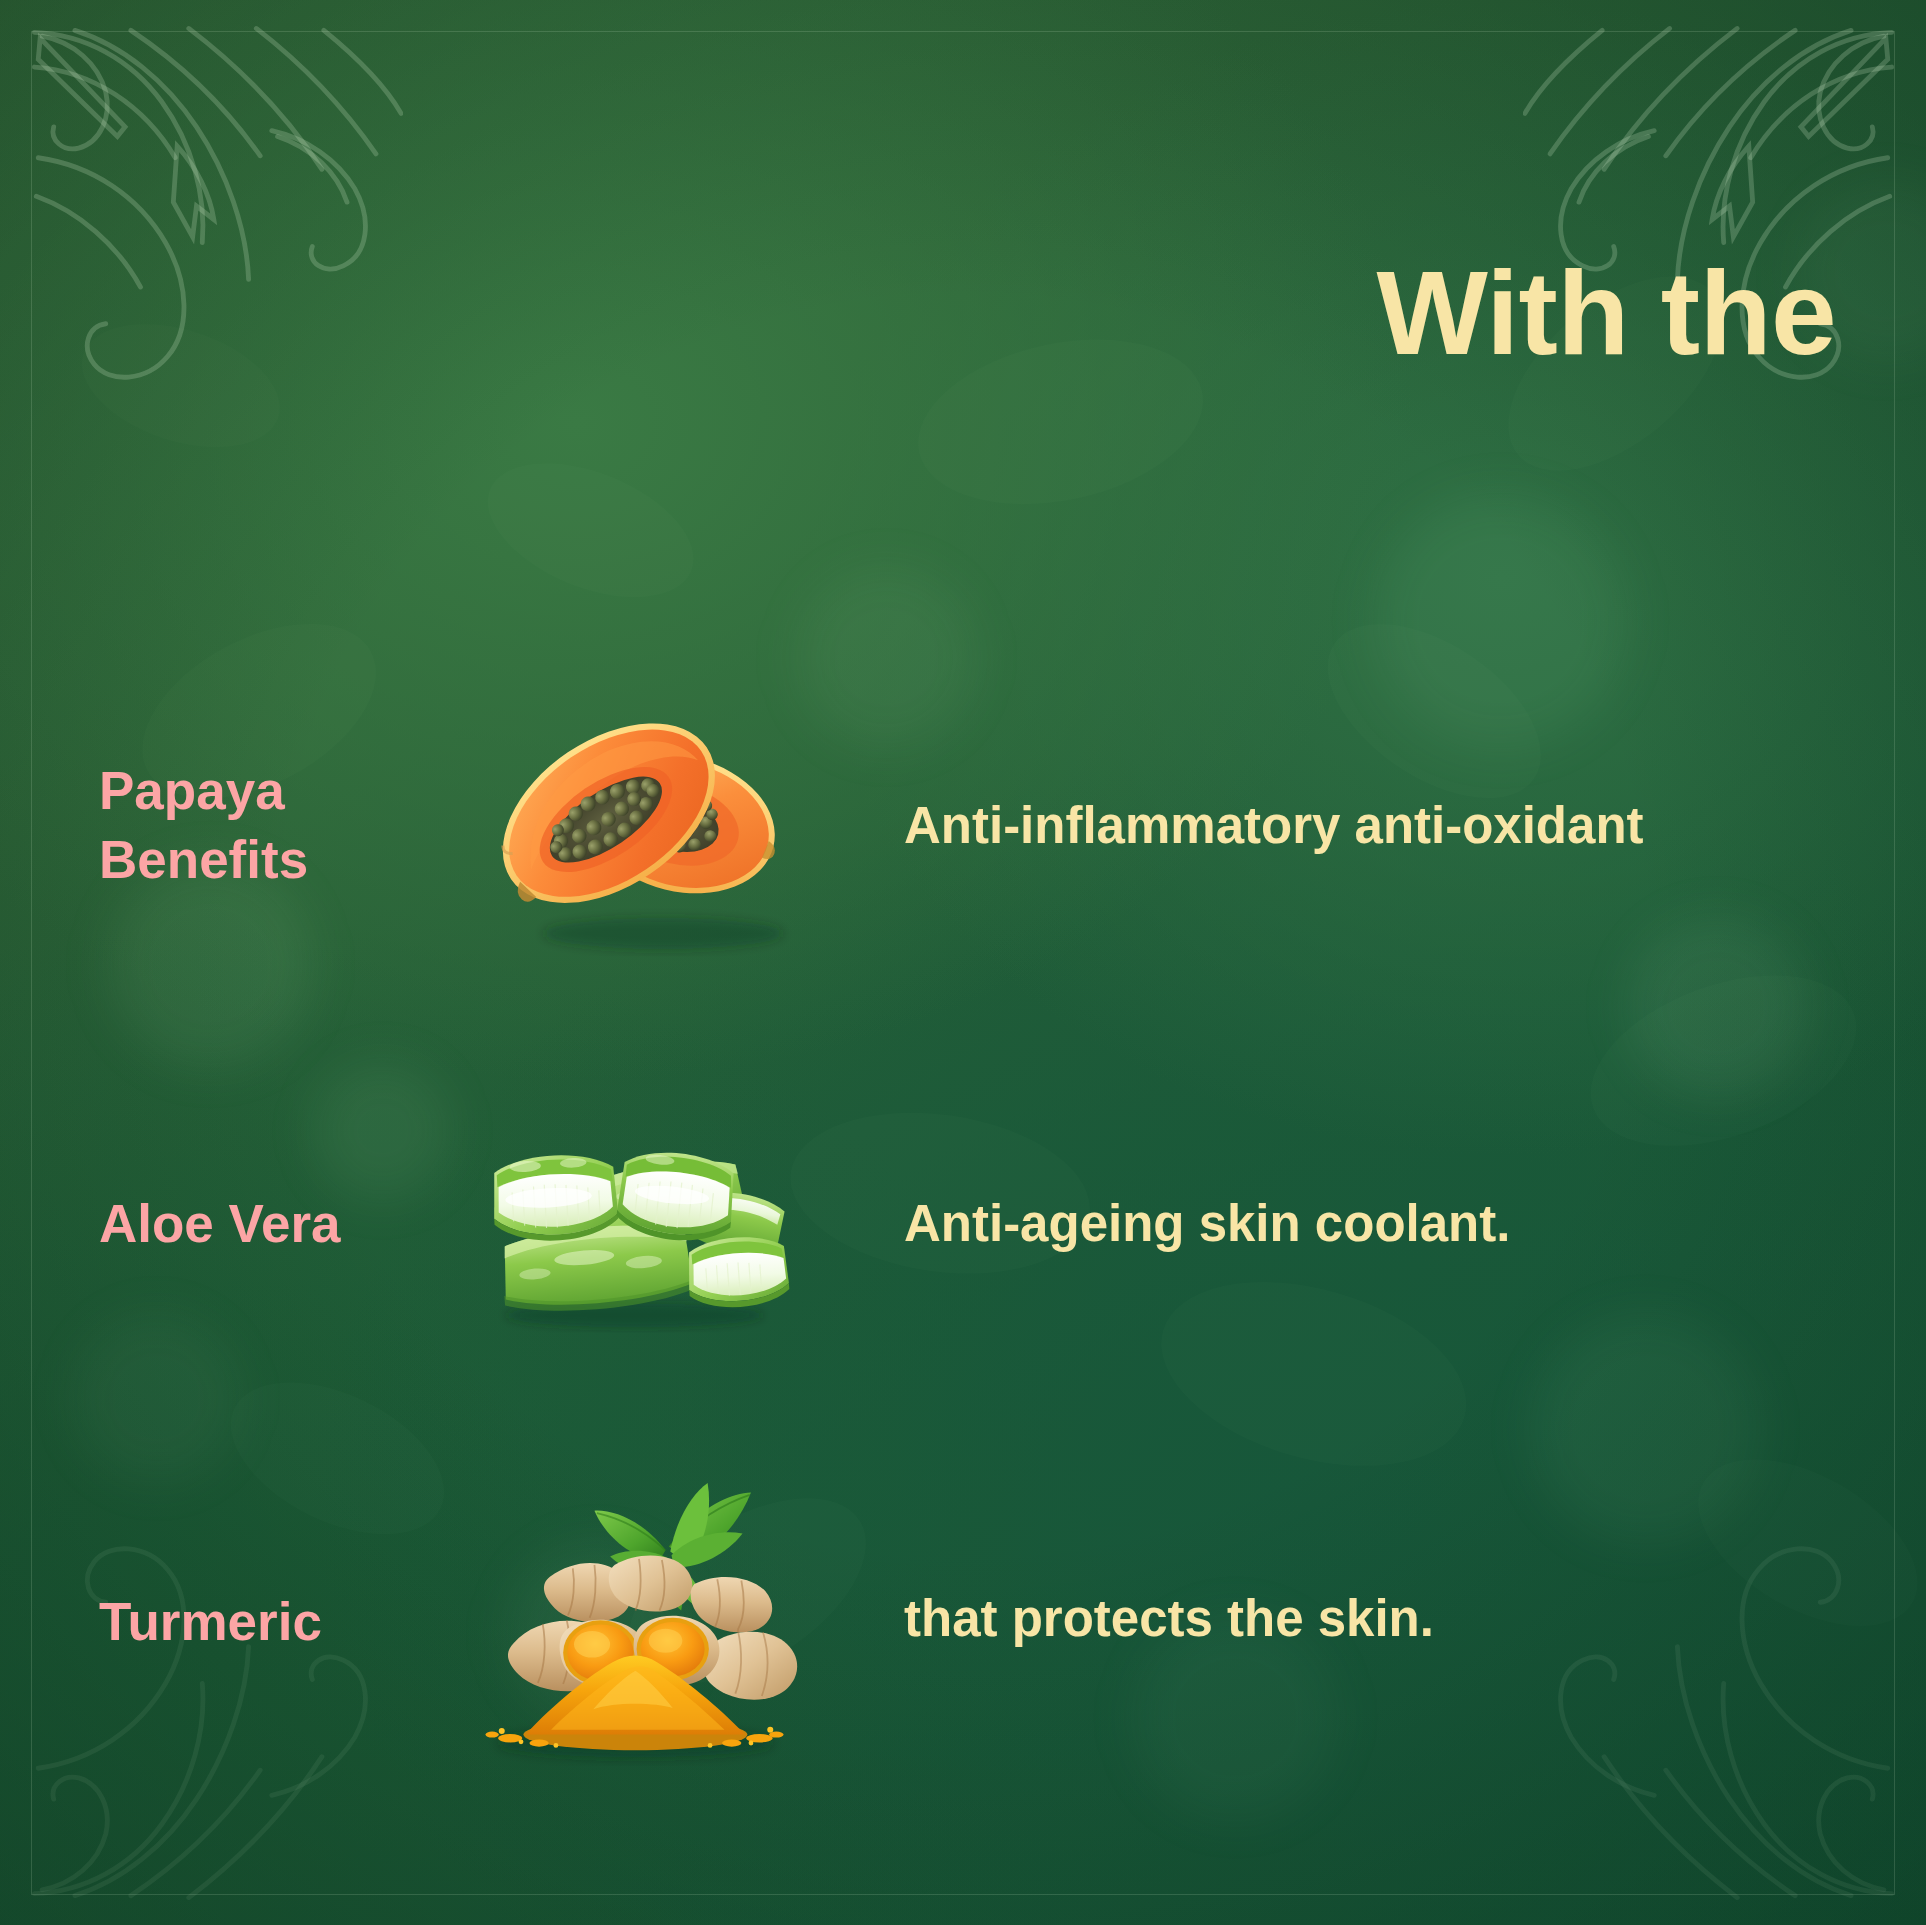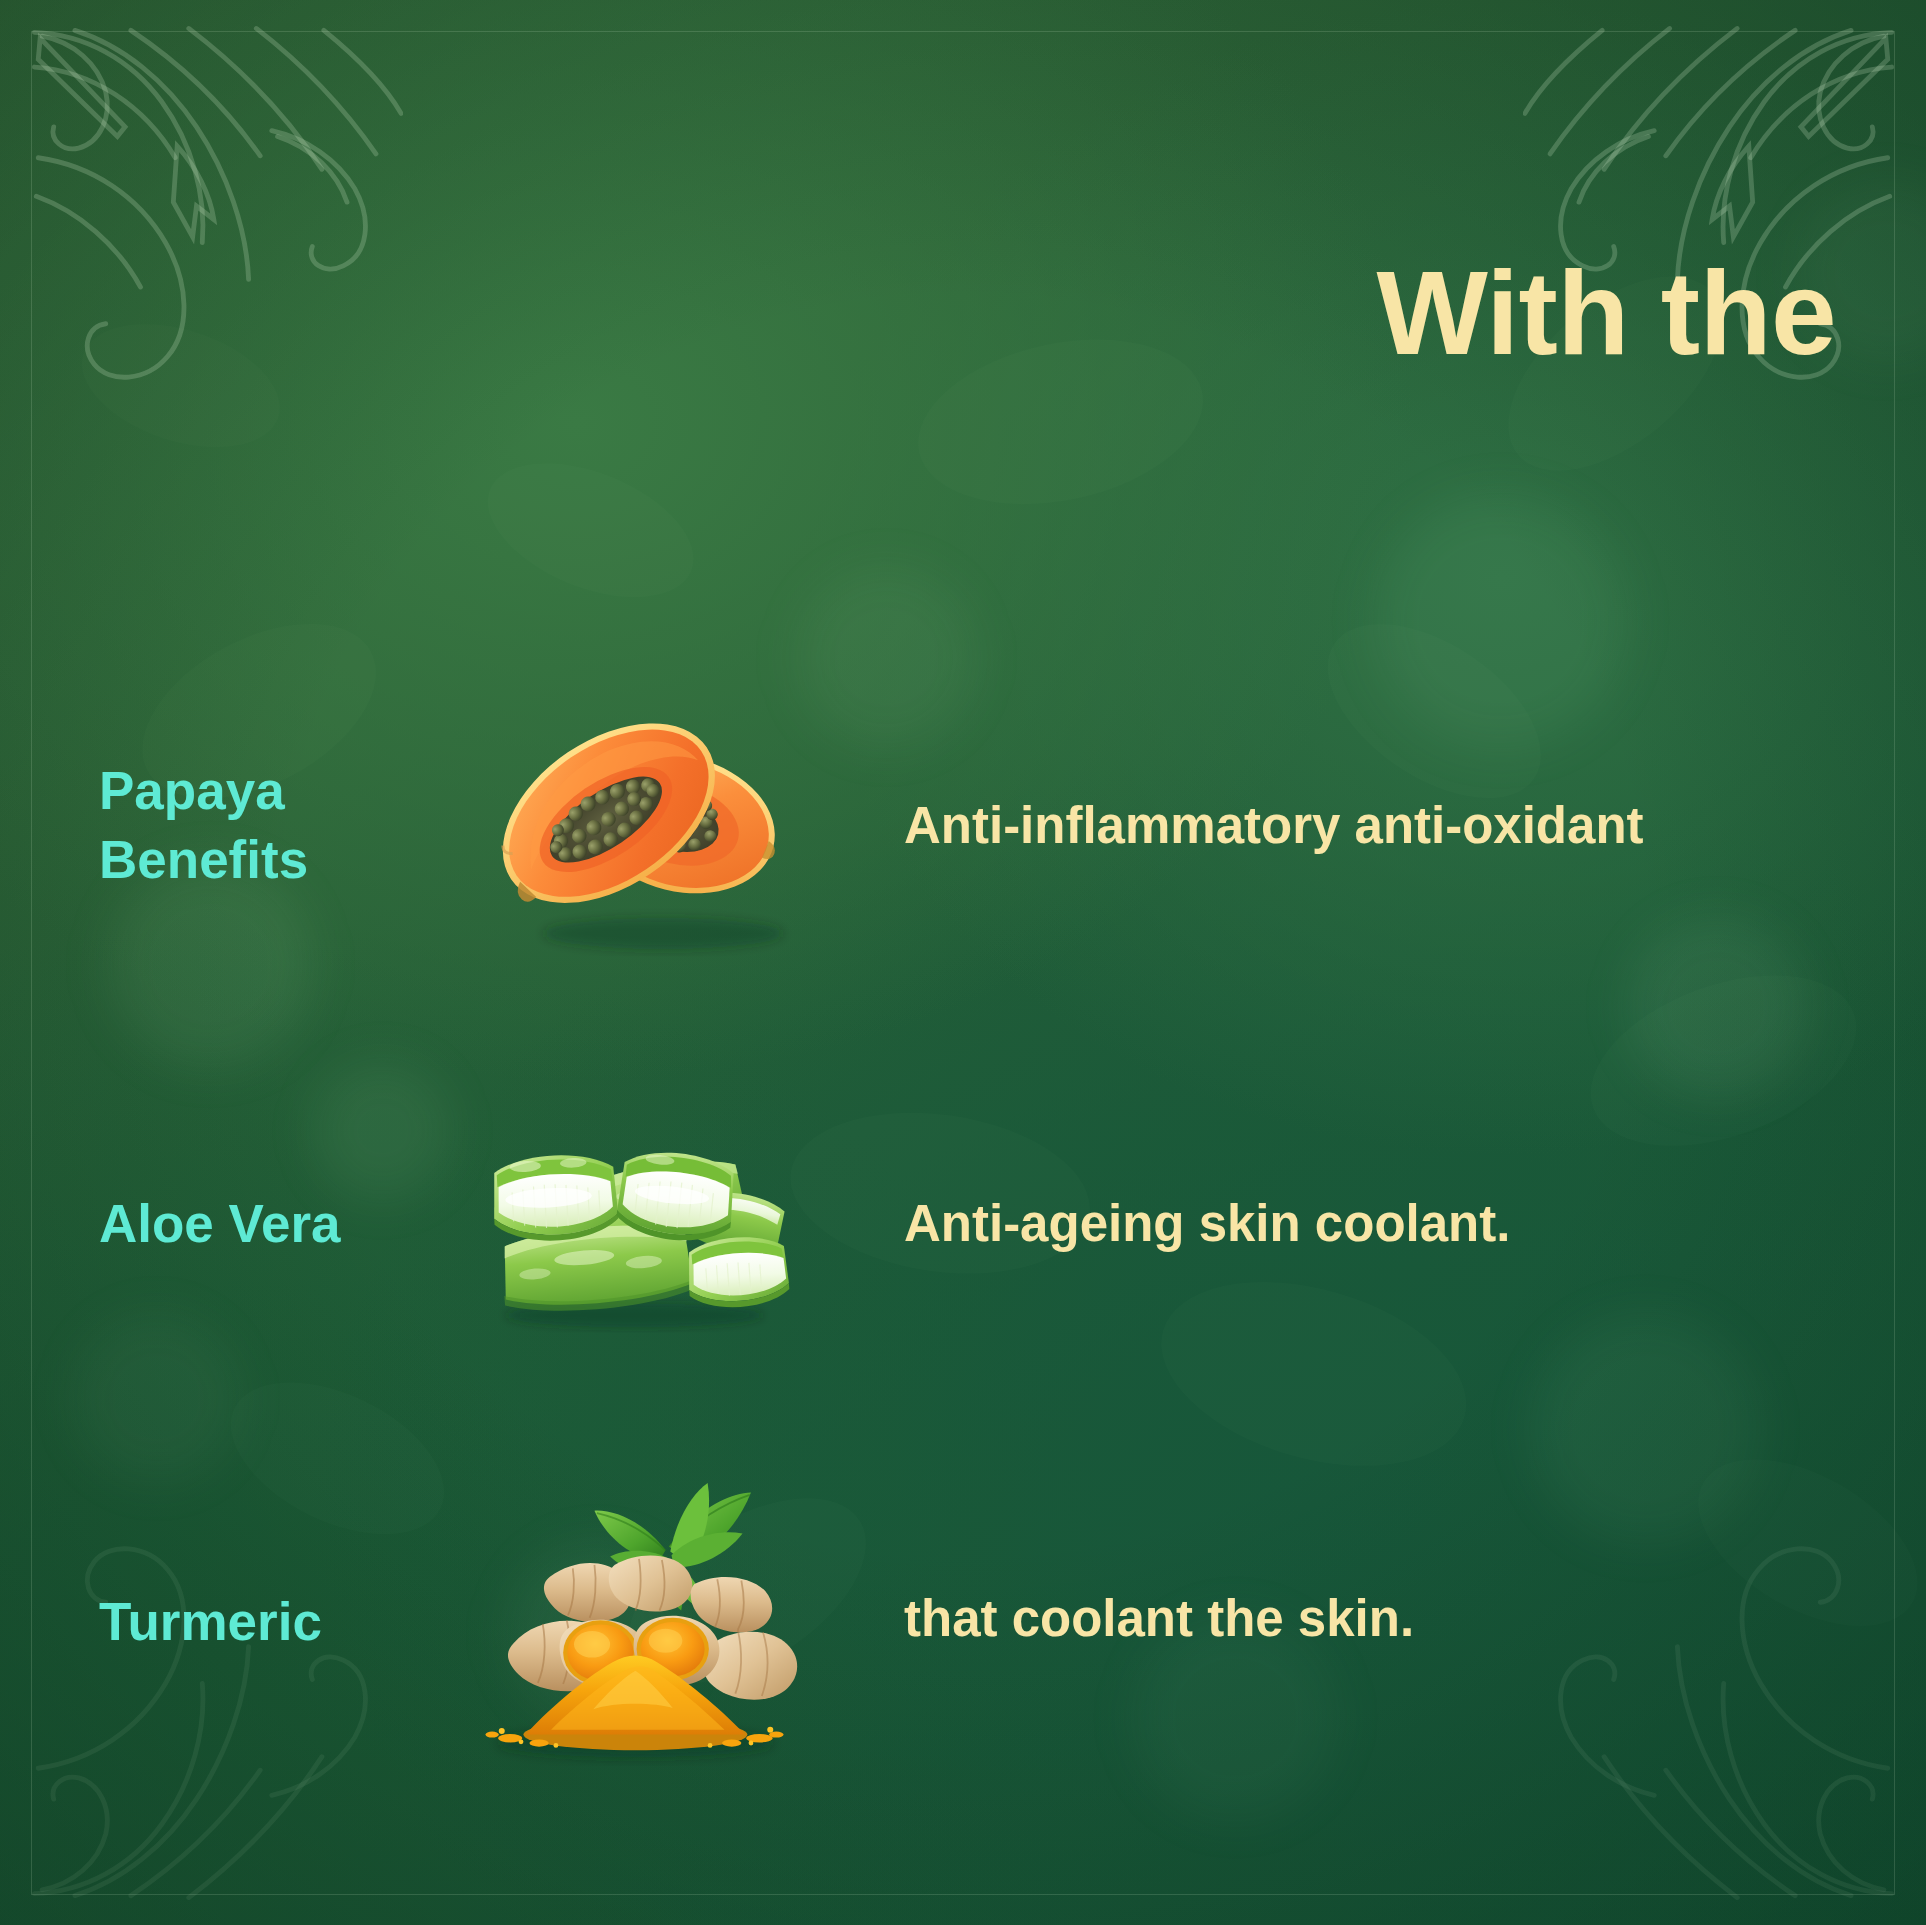--- a/index.html
+++ b/index.html
@@ -60,21 +60,21 @@
   
   .rows{position:absolute;left:0;right:0;top:609px;}
   .row{
     position:relative;
     display:flex;align-items:center;
     height:386px;
   }
   .row-label{
     width:374px;flex:0 0 374px;
     padding-left:99px;
-    color:#5eead4;
+    color:#fca5a5;
     font-weight:700;
     font-size:53px;
     line-height:1.30;
   }
   .row-art{
     width:530px;flex:0 0 530px;
     position:relative;height:100%;
   }
   .row-art svg{position:absolute;left:50%;top:50%;transform:translate(-50%,-50%);}
   .row-desc{
@@ -541,19 +541,19 @@
                 <circle cx="524" cy="430" r="5"></circle>
               <circle cx="110" cy="450" r="4"></circle>
                 <circle cx="492" cy="452" r="4"></circle>
               <circle cx="168" cy="456" r="4"></circle>
                 <circle cx="424" cy="456" r="4"></circle>
             </g>
           </g>
         </svg>
       </div>
       <div class="row-desc">
-        <span>that coolant the skin.</span>
+        <span>that protects the skin.</span>
       </div>
     </div>
 
   </div>
 </div>
 
 
 </body></html>

